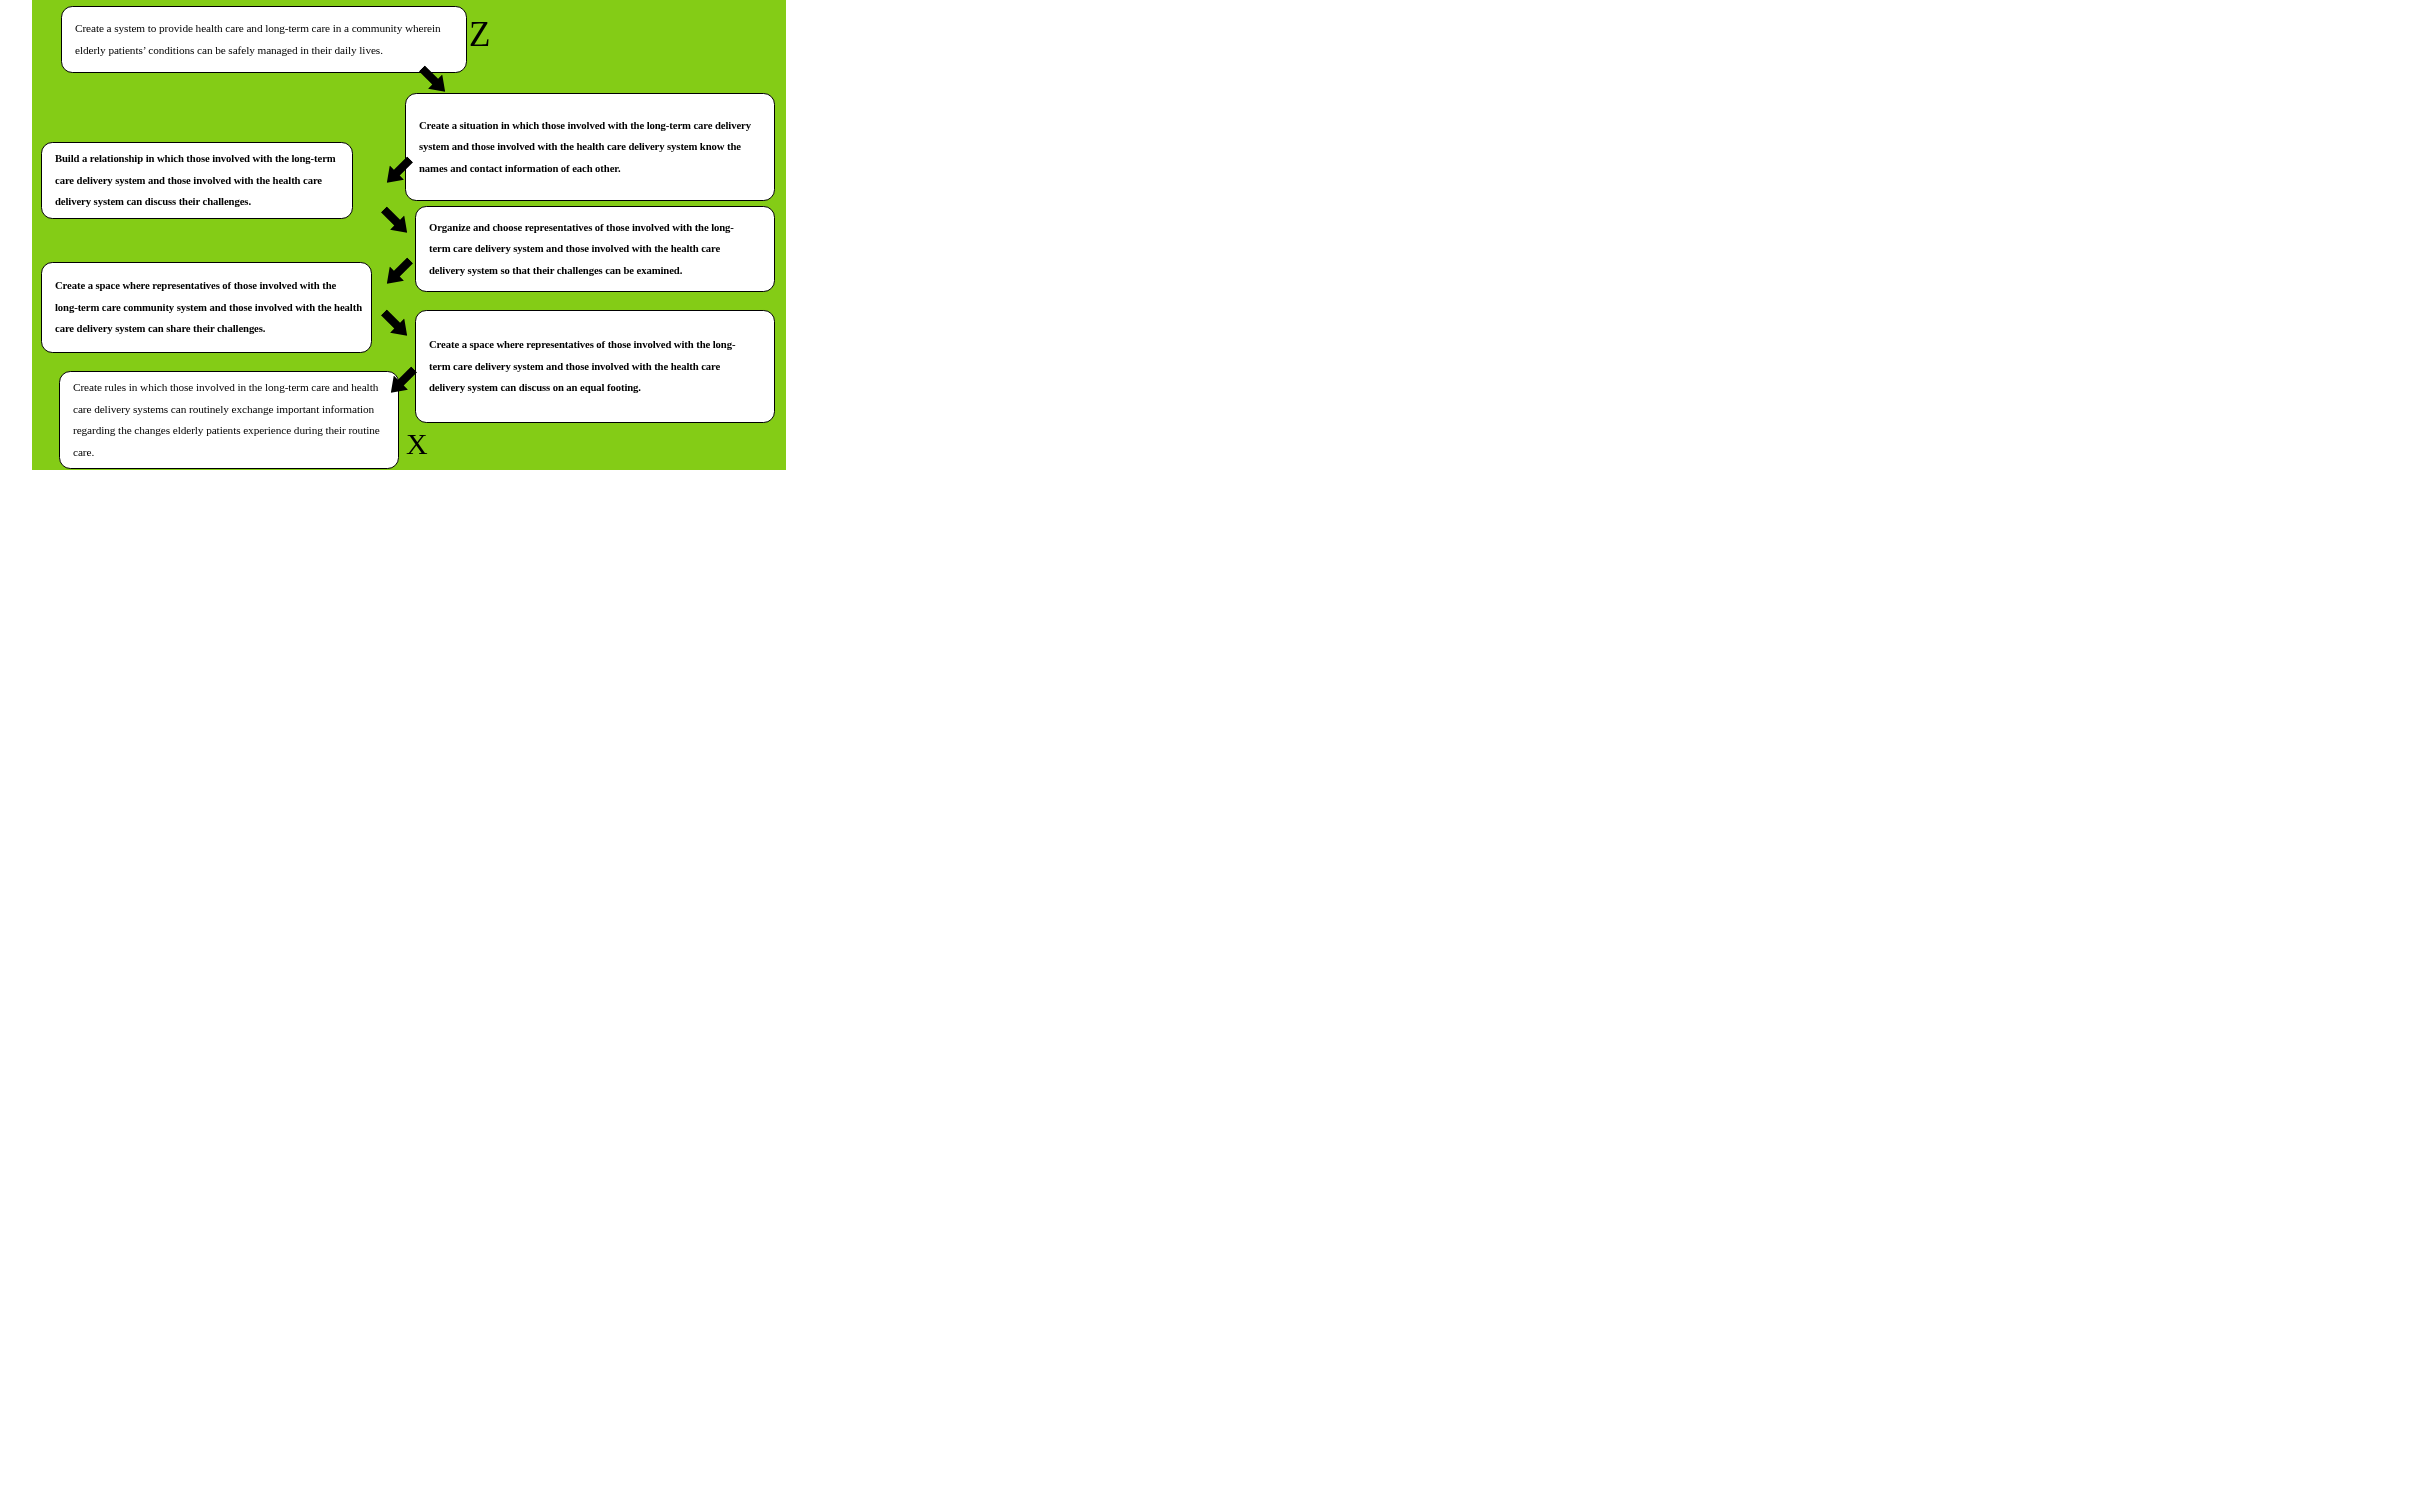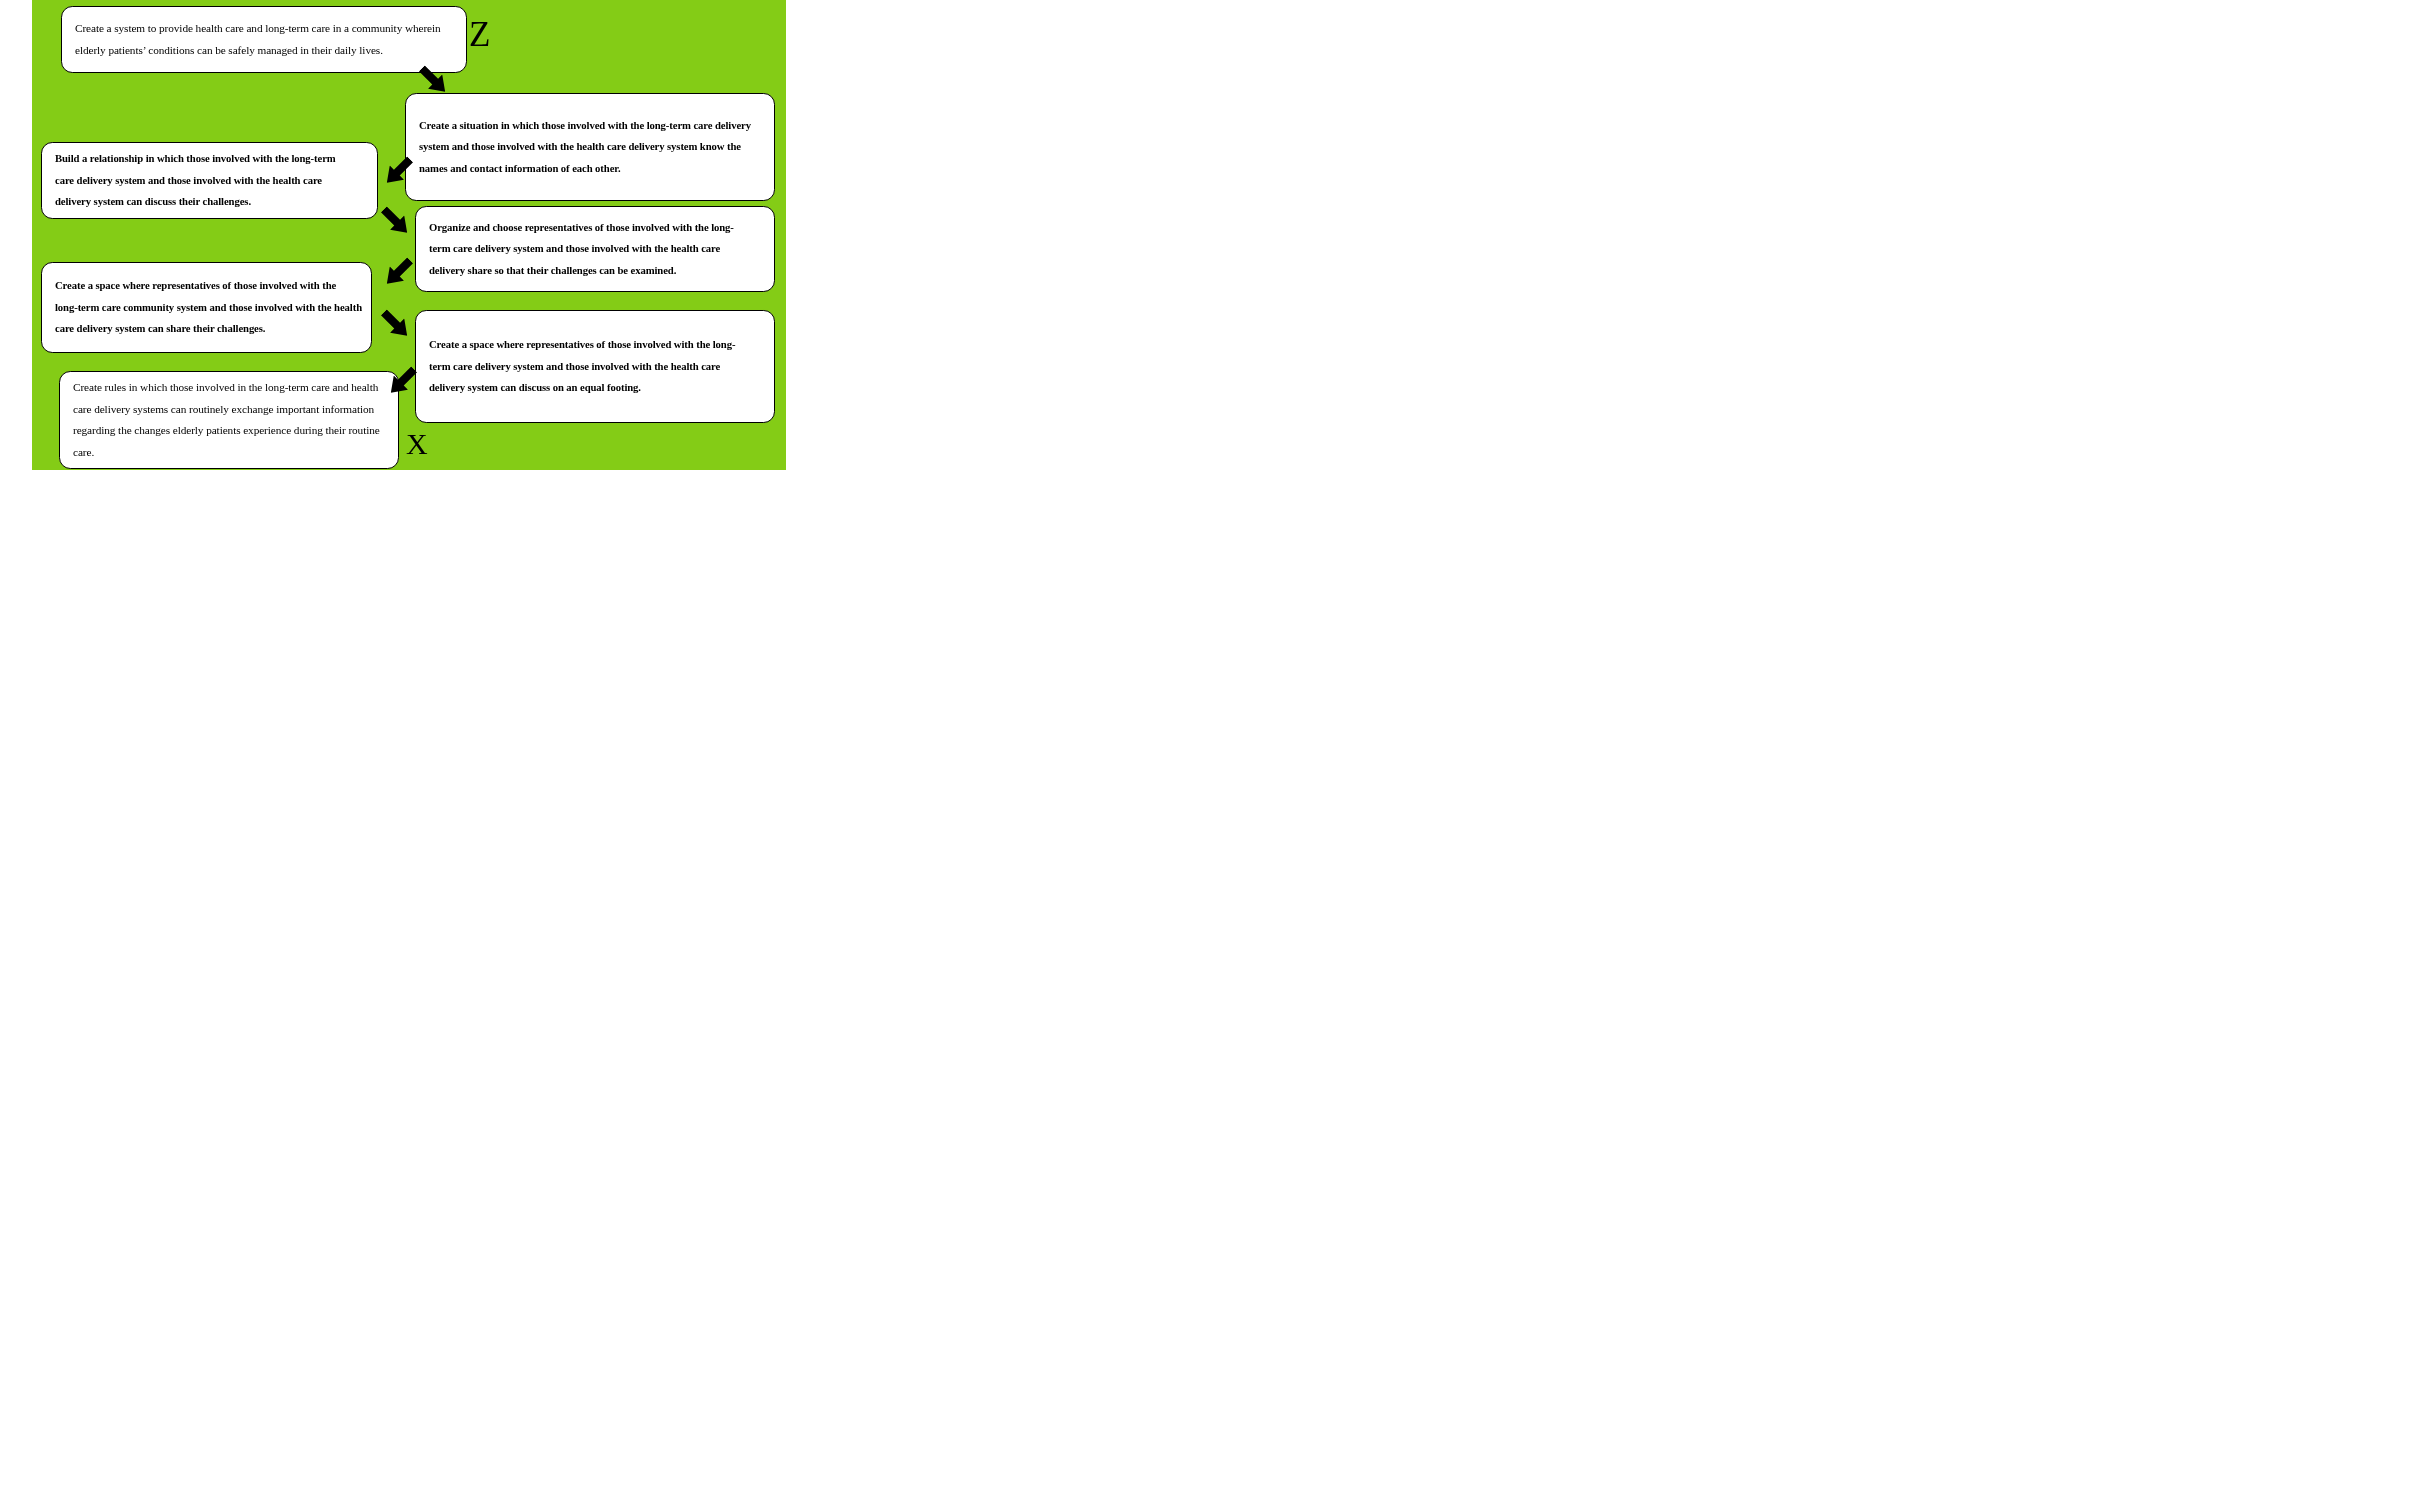--- a/index.html
+++ b/index.html
@@ -51,21 +51,21 @@
   
   .a1 { left: 385px; top: 70px; }
   .a2 { left: 350px; top: 161px; }
   .a3 { left: 347px; top: 211px; }
   .a4 { left: 350px; top: 262px; }
   .a5 { left: 347px; top: 314px; }
   .a6 { left: 354px; top: 371px; }
   
   .b1 { left: 29px;  top: 6px;  width: 406px; height: 67px; }
   .b2 { left: 373px; top: 93px; width: 370px; height: 108px; }
-  .b3 { left: 9px;  top: 142px; width: 337px; height: 77px; }
+  .b3 { left: 9px;  top: 142px; width: 312px; height: 77px; }
   .b4 { left: 383px; top: 206px; width: 360px; height: 86px; }
   .b5 { left: 9px;  top: 262px; width: 331px; height: 91px; }
   .b6 { left: 383px; top: 310px; width: 360px; height: 113px; }
   .b7 { left: 27px;  top: 371px; width: 340px; height: 98px; }
 </style>
 </head>
 <body>
 
 <div class="stage">
 
@@ -102,21 +102,21 @@
 
   <div class="arrow a3 rot-dr">
     <svg viewBox="0 0 56 34" xmlns="http://www.w3.org/2000/svg">
       <polygon points="0,10 32,10 32,0 56,17 32,34 32,24 0,24" fill="#000000"></polygon>
     </svg>
   </div>
 
   <div class="flow-box fw-bold b4">
     <div class="line">Organize and choose representatives of those involved with the long-</div>
     <div class="line">term care delivery system and those involved with the health care</div>
-    <div class="line">delivery share so that their challenges can be examined.</div>
+    <div class="line">delivery system so that their challenges can be examined.</div>
   </div>
 
   <div class="arrow a4 rot-dl">
     <svg viewBox="0 0 56 34" xmlns="http://www.w3.org/2000/svg">
       <polygon points="0,10 32,10 32,0 56,17 32,34 32,24 0,24" fill="#000000"></polygon>
     </svg>
   </div>
 
   <div class="flow-box fw-bold b5">
     <div class="line">Create a space where representatives of those involved with the</div>

